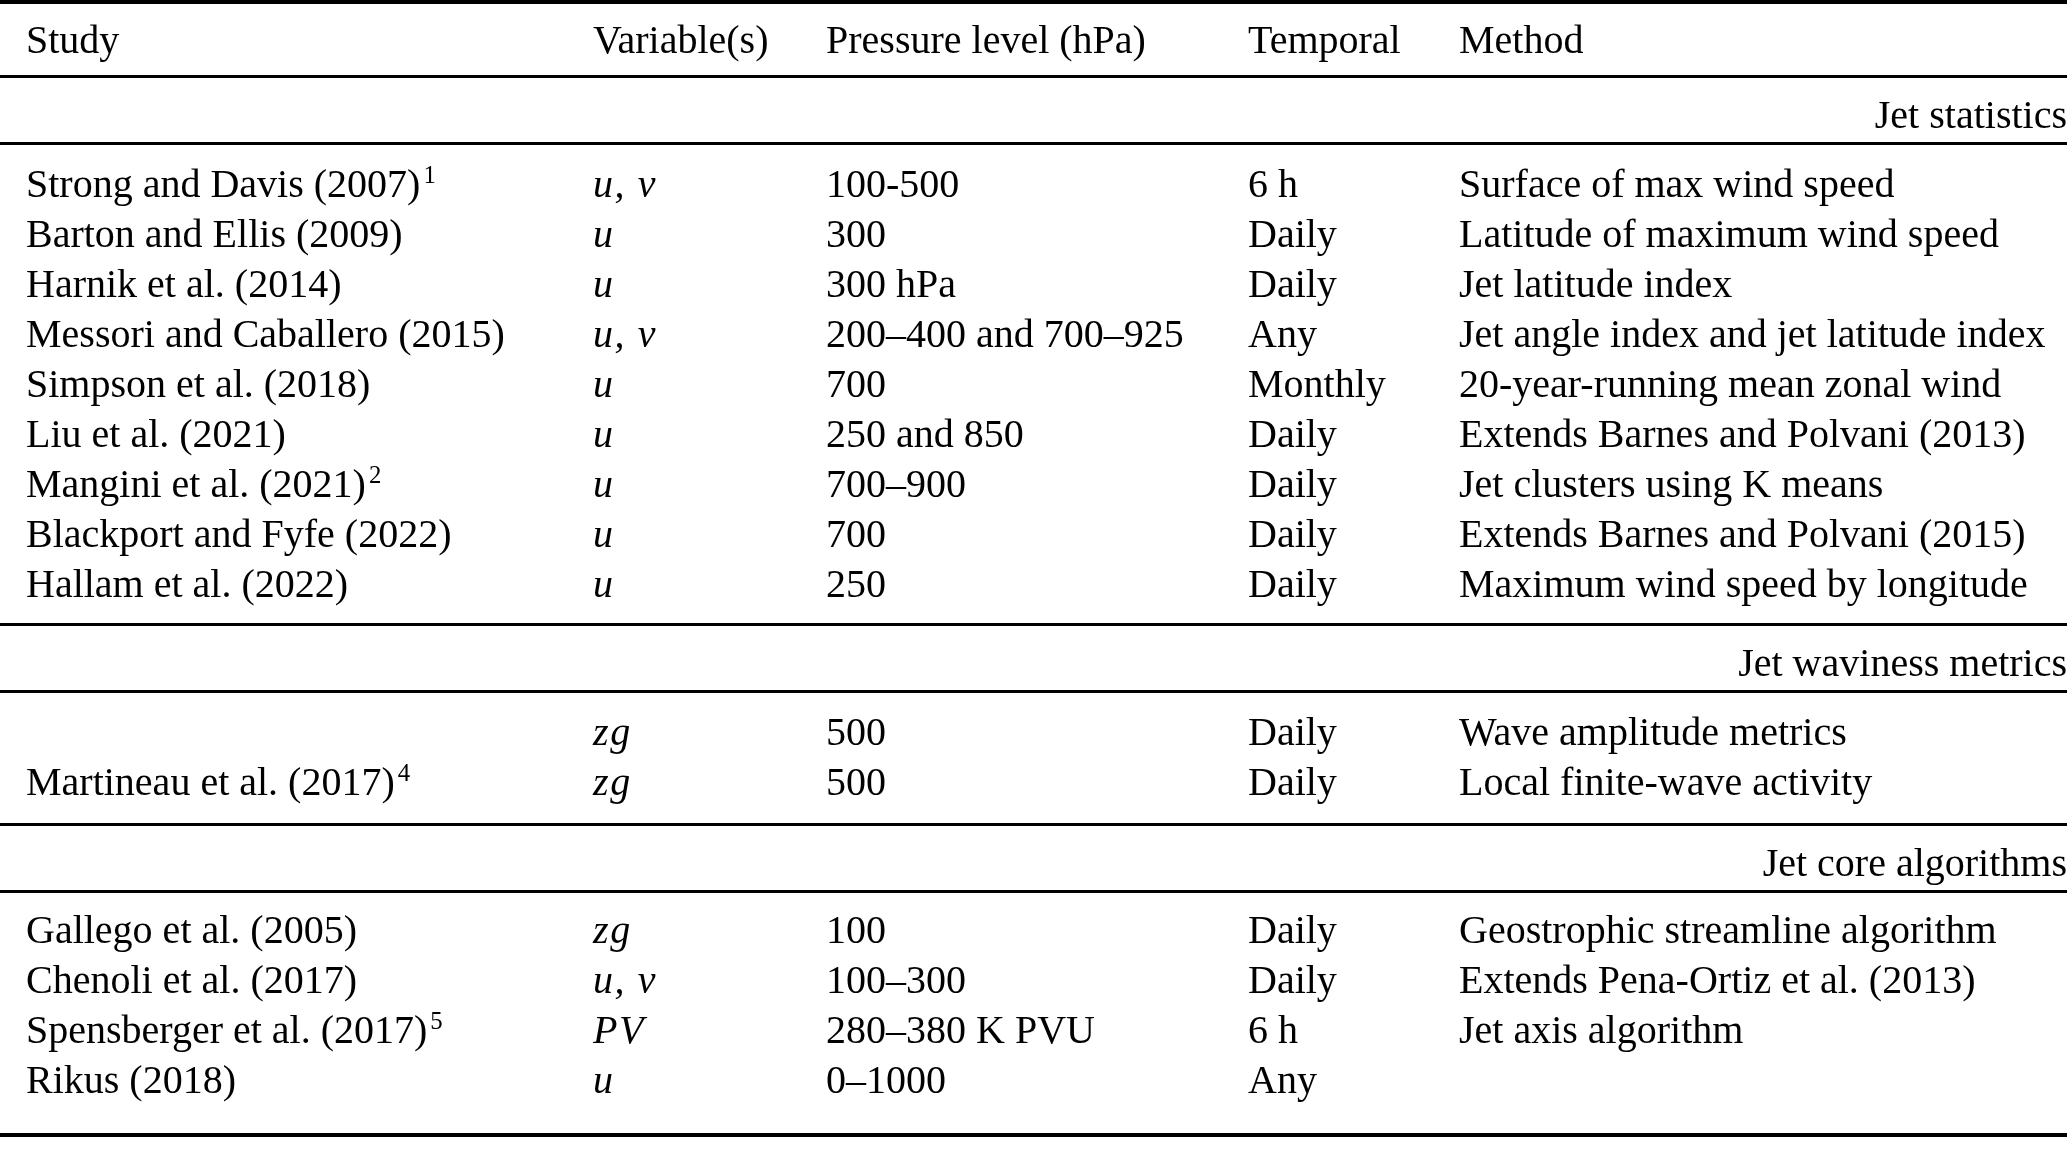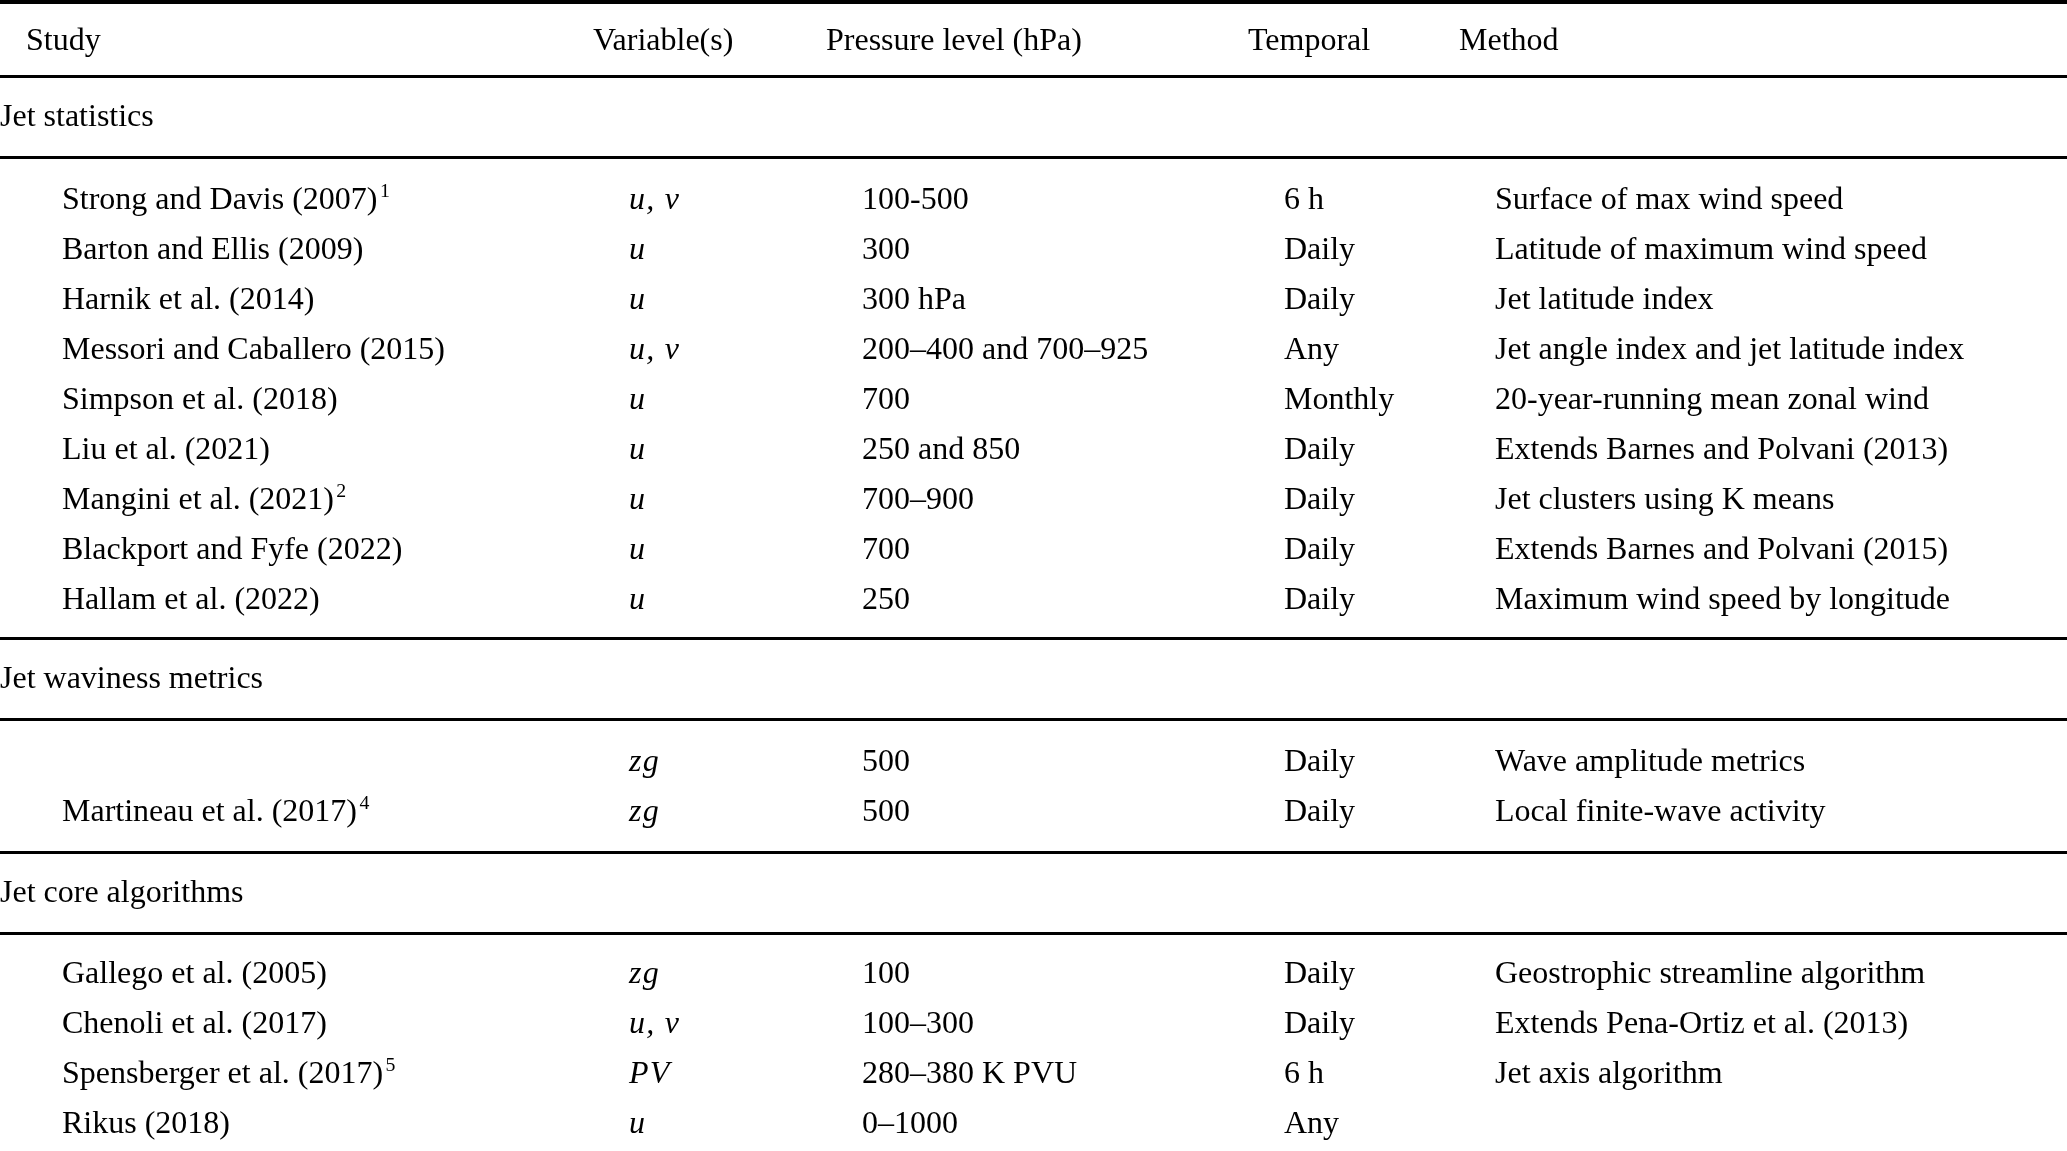--- a/index.html
+++ b/index.html
@@ -6,34 +6,34 @@
   body{
     background:#ffffff;
     color:#000000;
     font-family:"Liberation Serif","DejaVu Serif",serif;
     width:2067px;height:1151px;
   }
   .paper-table{
     position:relative;
     width:2067px;height:1151px;
     overflow:hidden;
-    font-size:32px;
+    font-size:40px;
   }
   .rule{width:100%;height:3px;background:#000;}
   .rule.thick{height:4px;}
   .hdr-row{position:relative;height:71px;line-height:71px;}
-  .row{position:relative;height:50px;line-height:50px;margin-left:36px;}
+  .row{position:relative;height:50px;line-height:50px;}
   .cell{position:absolute;top:0;white-space:nowrap;}
   .c1{left:26px;}
   .c2{left:593px;}
   .c3{left:826px;}
   .c4{left:1248px;}
   .c5{left:1459px;}
   .var{font-style:italic;letter-spacing:0.04em;}
-  .section-title{height:78px;line-height:74px;text-align:left;}
+  .section-title{height:64px;line-height:74px;text-align:right;}
   .body1{padding:14px 0 14px 0;}
   .body2{padding:14px 0 16px 0;}
   .body3{padding:12px 0 28px 0;}
   sup{font-size:0.62em;line-height:0;margin-left:0.12em;}
 </style>
 </head>
 <body>
 
 <div class="paper-table">
   <div class="rule thick"></div>

